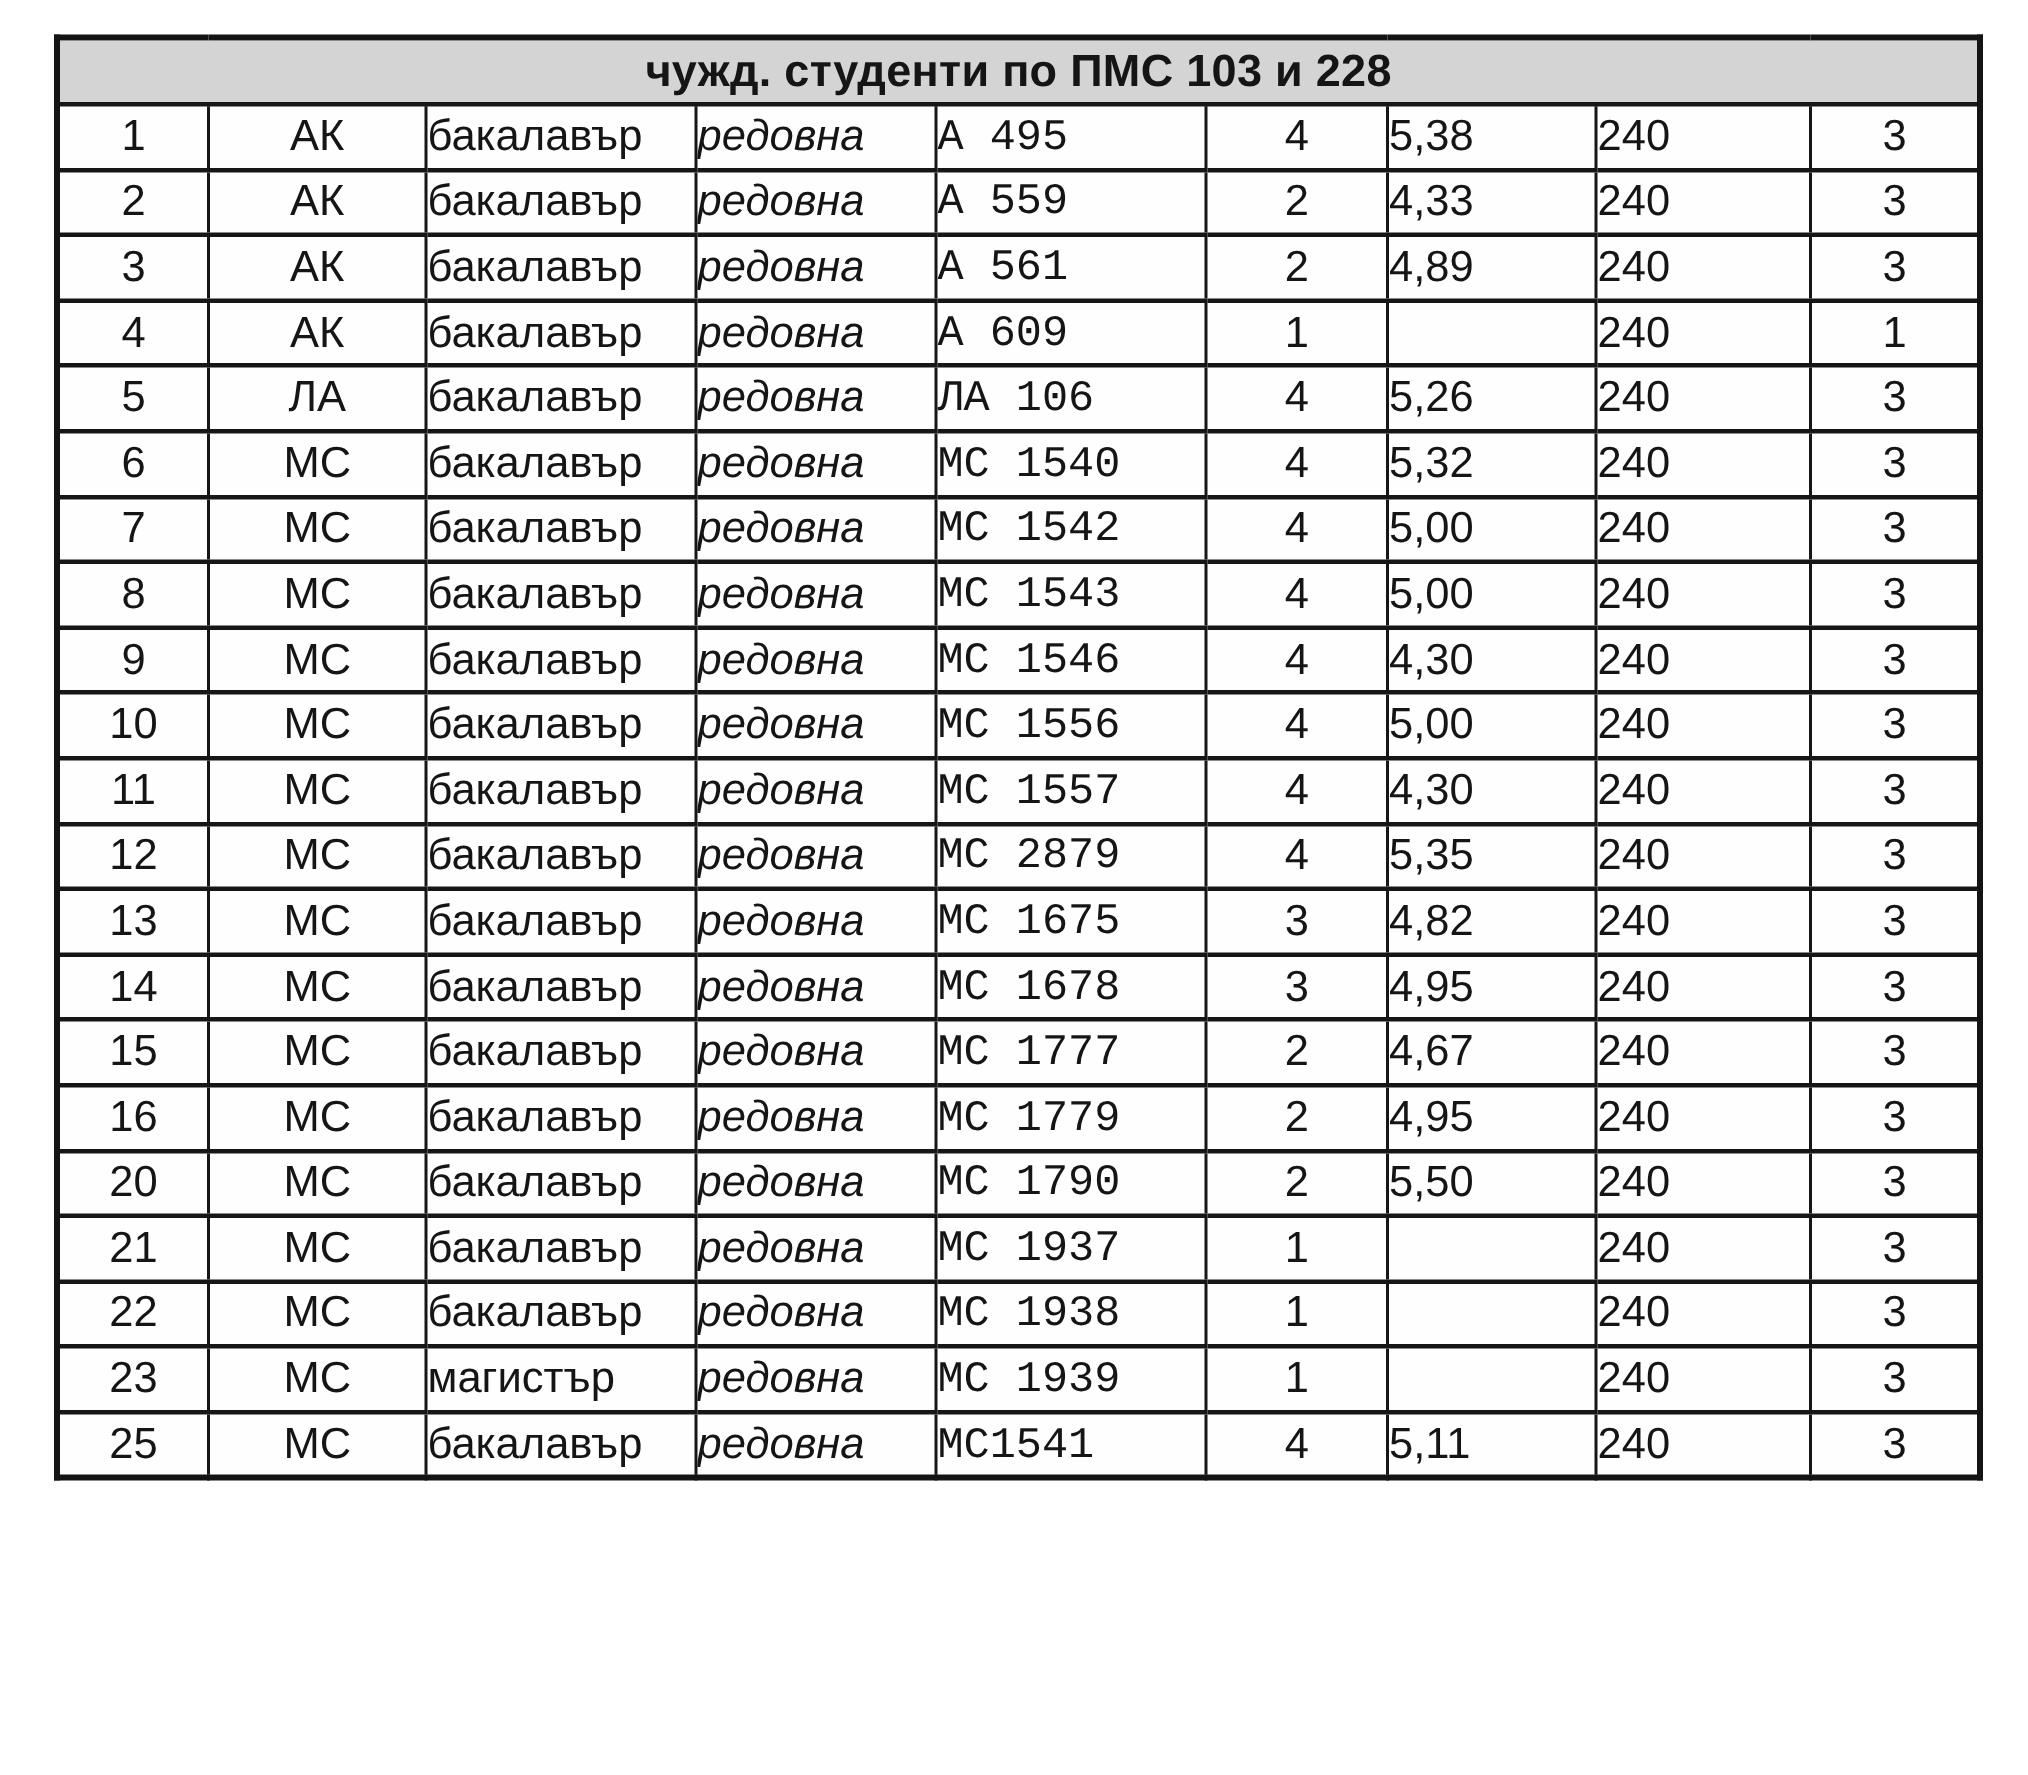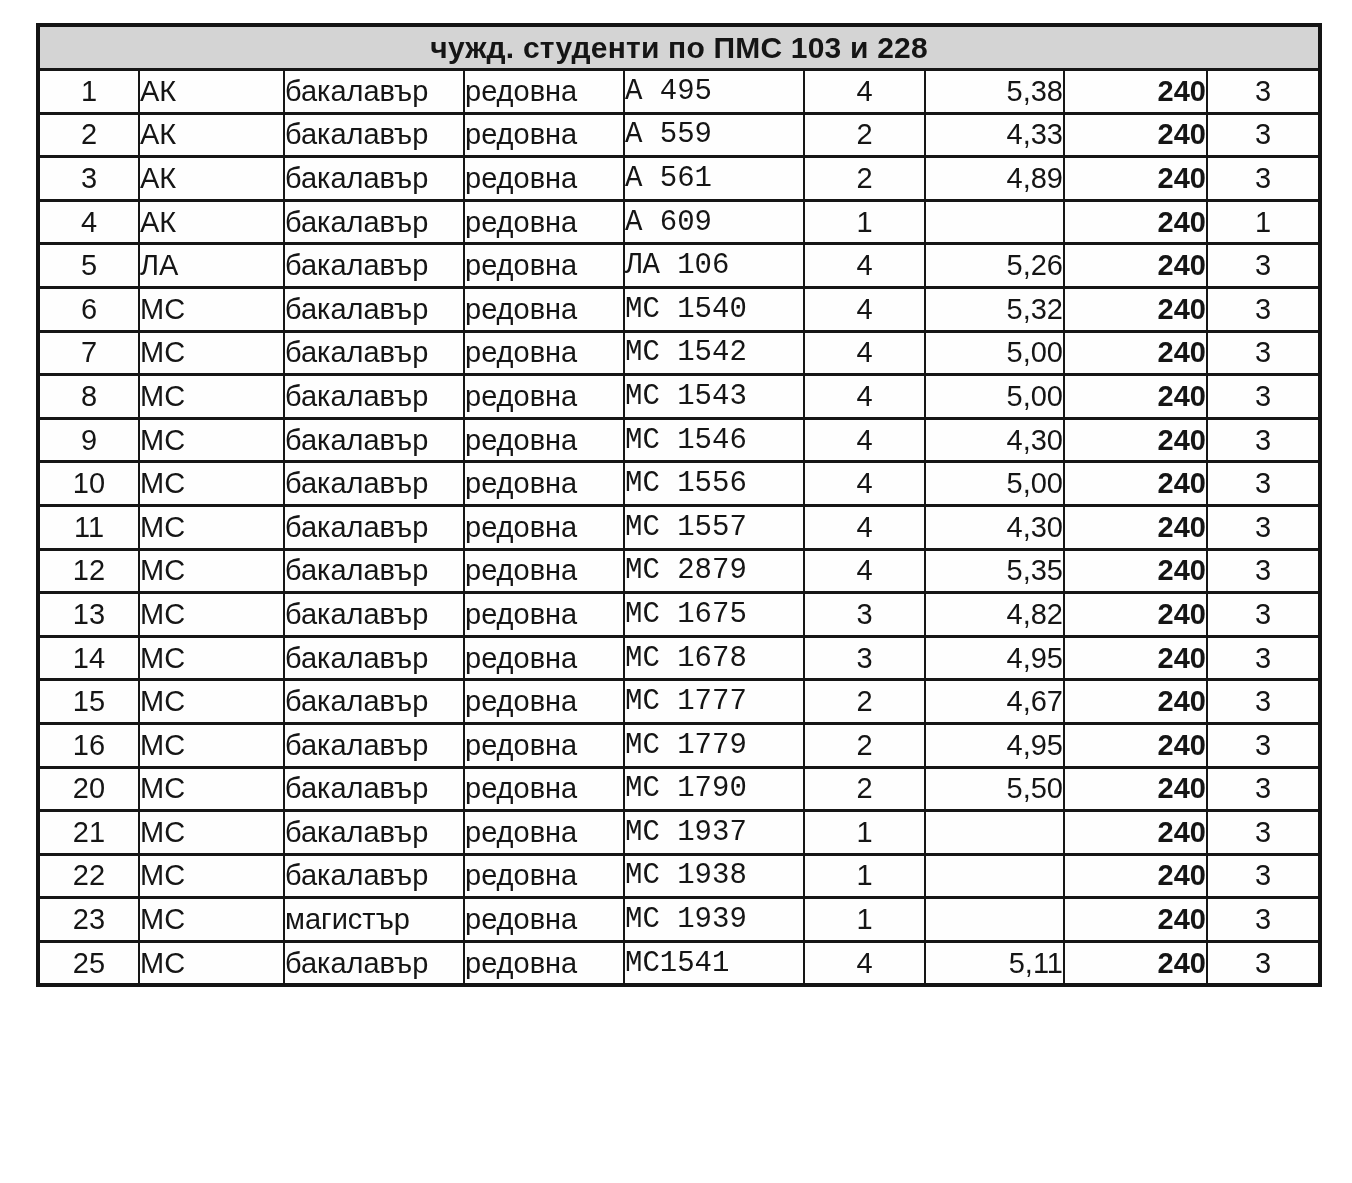--- a/index.html
+++ b/index.html
@@ -44,27 +44,27 @@
     text-align: center;
     letter-spacing: 0.2px;
     border-bottom-width: 3px;
   }
   td {
     height: 40.6px;
     font-size: 29px;
     line-height: 1;
   }
   td.c-num   { text-align: center; }
-  td.c-code  { text-align: left; padding-left: 8px; }
+  td.c-code  { text-align: center; padding-left: 8px; }
   td.c-degree{ text-align: left; padding-left: 7px; }
-  td.c-form  { text-align: left; padding-left: 7px; }
+  td.c-form  { text-align: left; padding-left: 7px; font-style: italic; }
   td.c-id    { text-align: left; padding-left: 7px; font-family: Liberation Mono, monospace; }
   td.c-count { text-align: center; }
-  td.c-grade { text-align: right; padding-right: 8px; }
-  td.c-credits { text-align: right; padding-right: 8px; font-weight: bold; }
+  td.c-grade { padding-right: 8px; }
+  td.c-credits { padding-right: 8px; }
   td.c-last  { text-align: center; }
 </style>
 </head>
 <body>
 
 <div class="page">
   <table class="doc-table">
     <colgroup>
       <col style="width:101px">
       <col style="width:145px">

